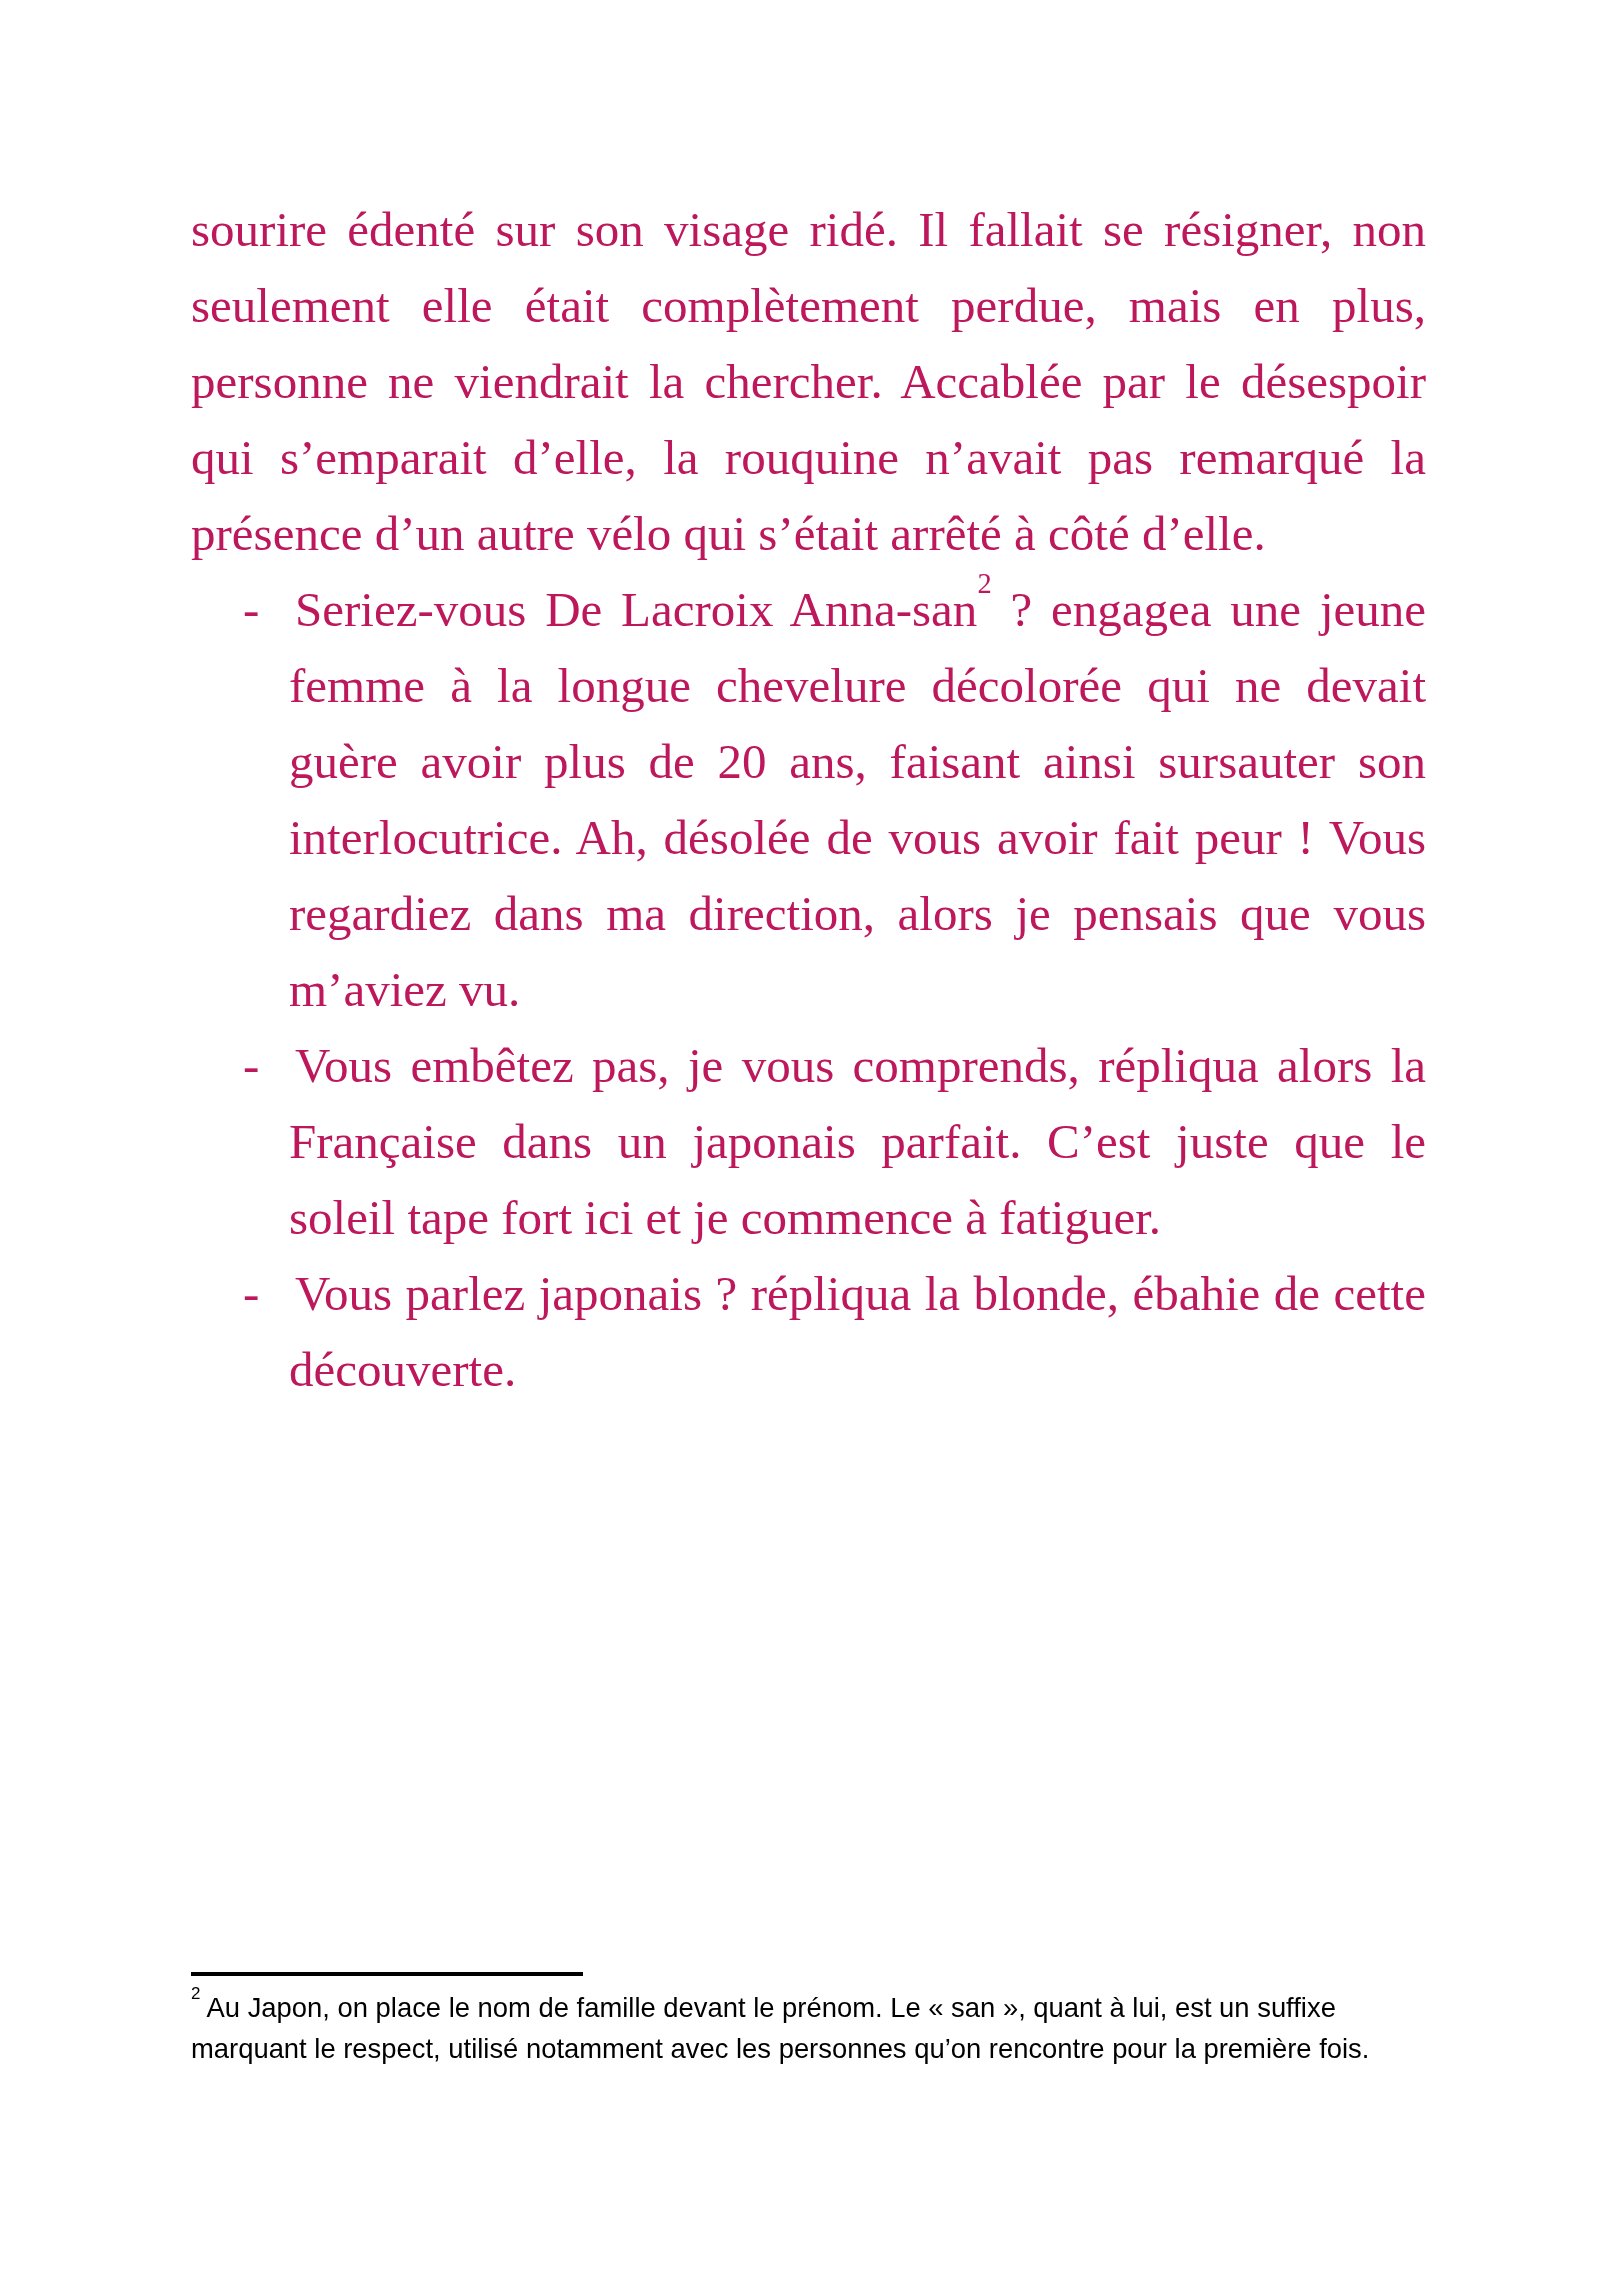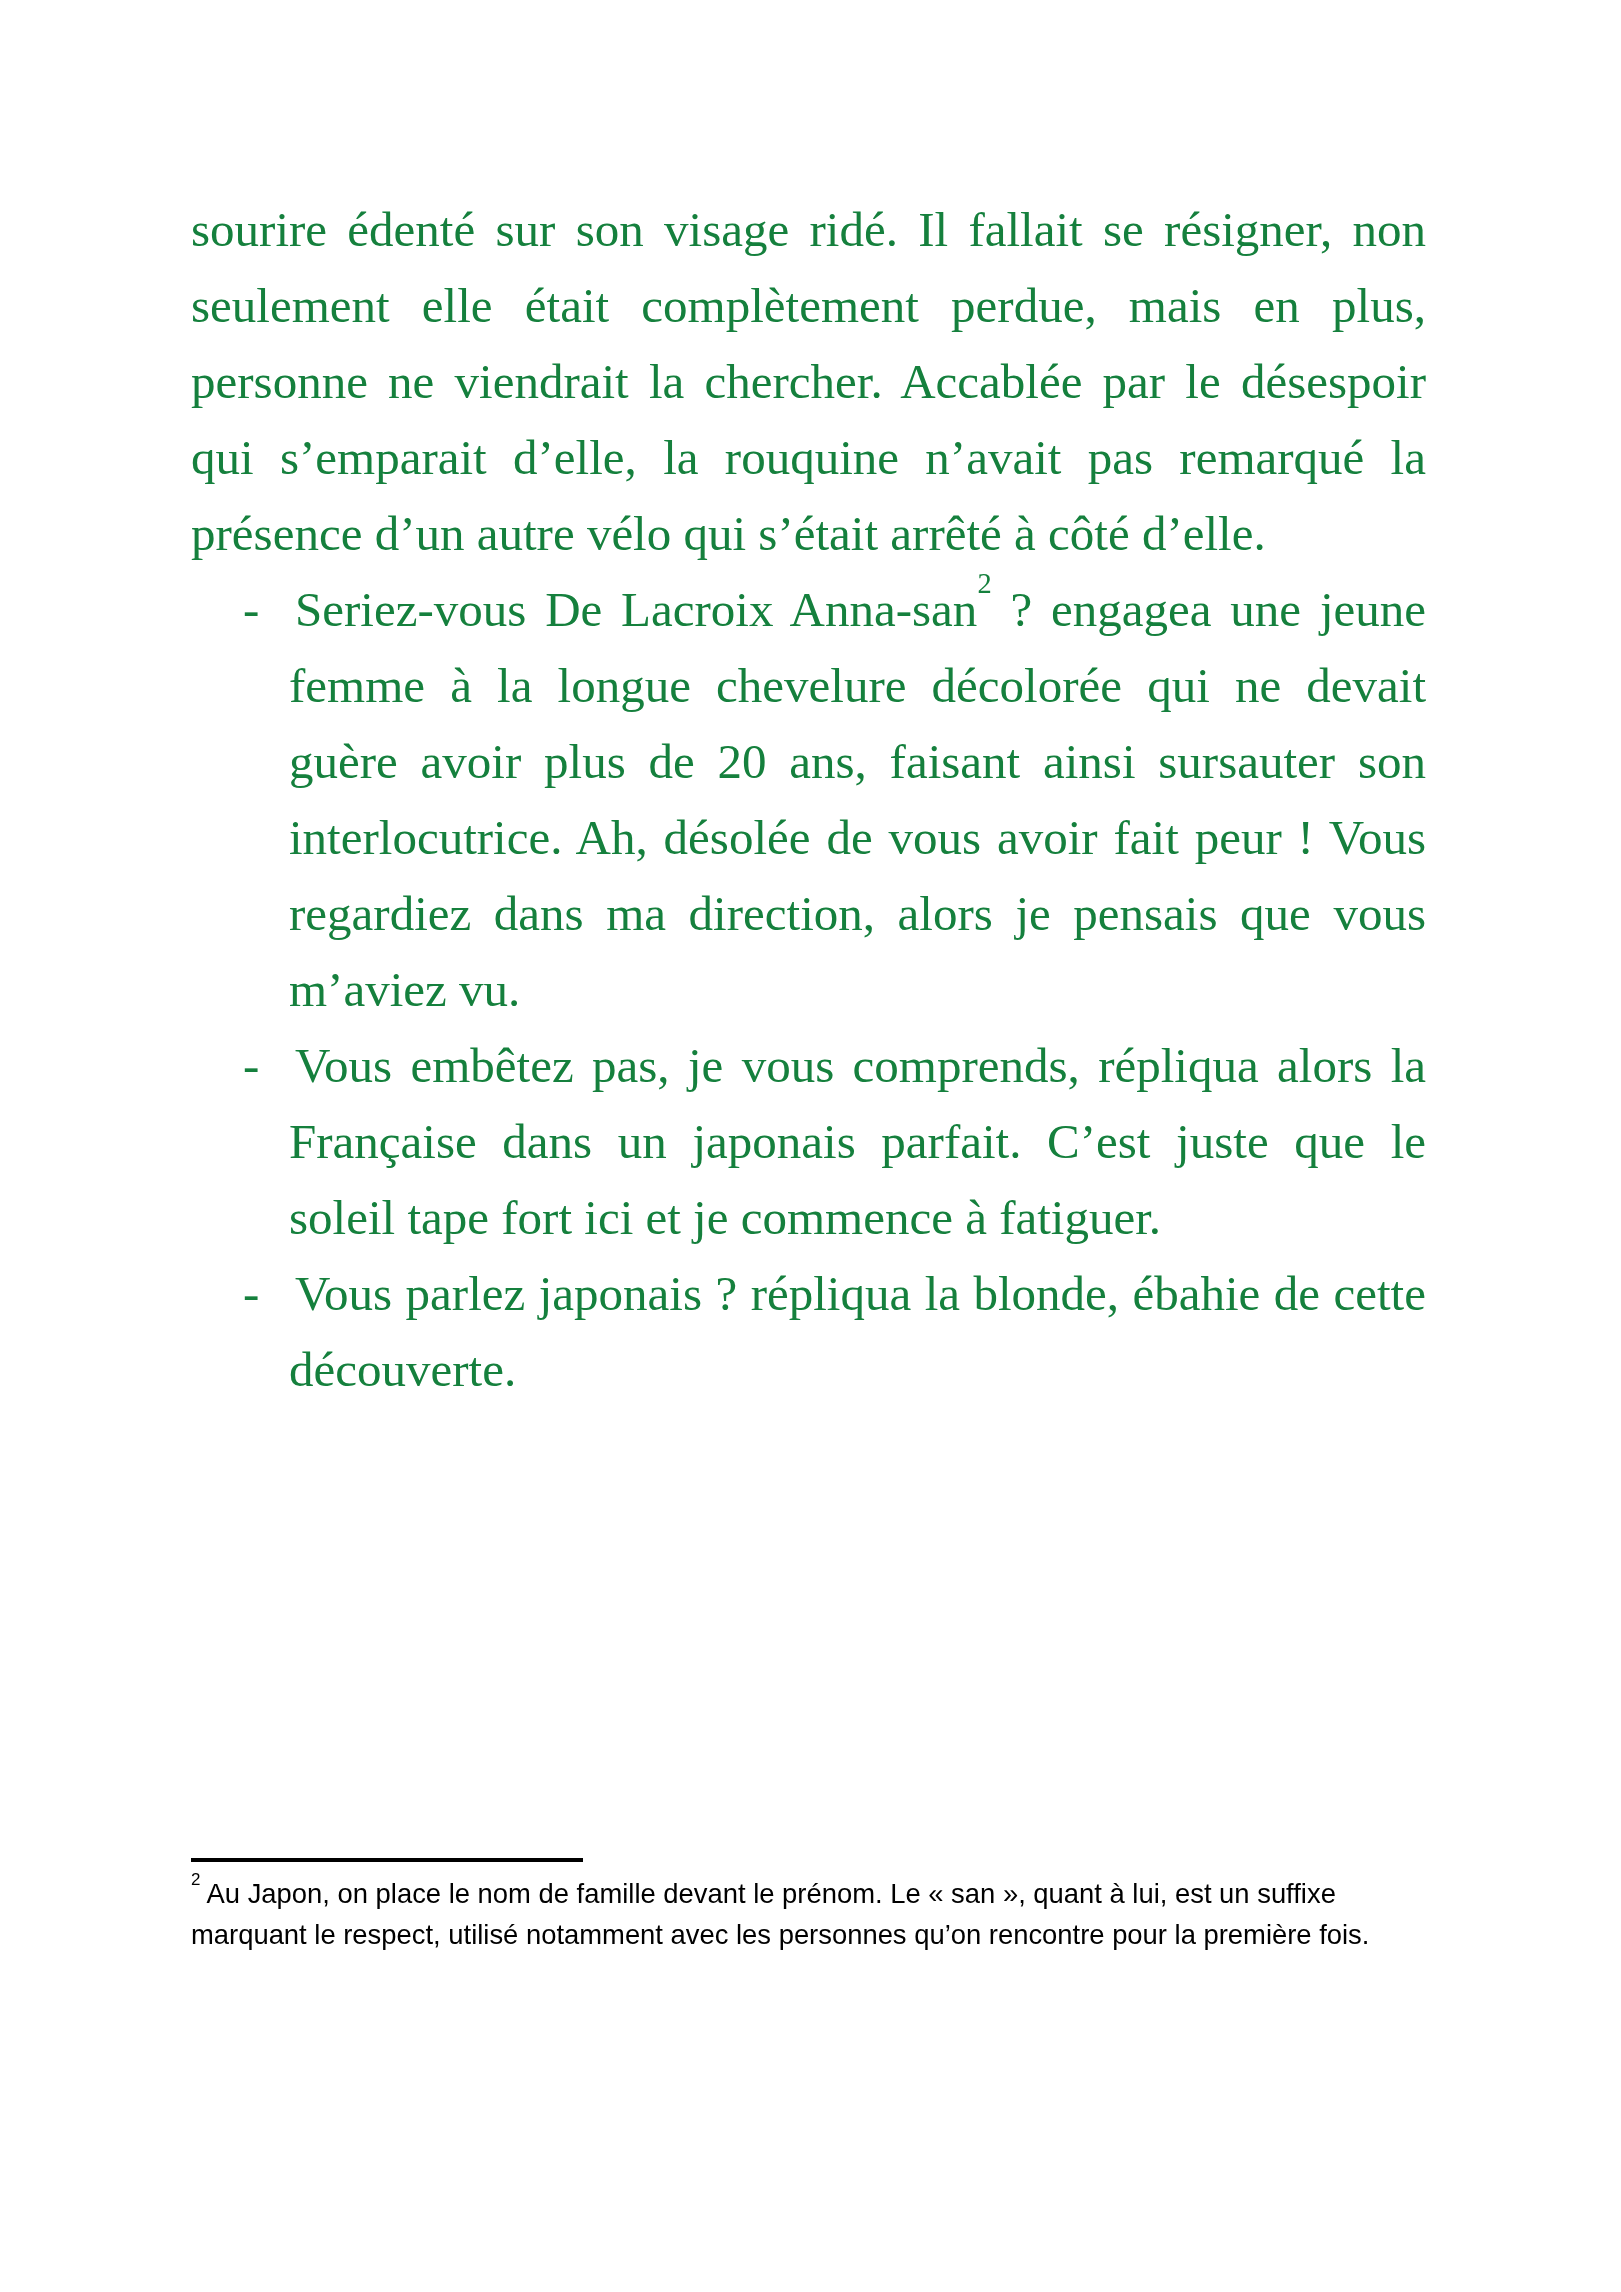--- a/index.html
+++ b/index.html
@@ -15,21 +15,21 @@
     color: #000000;
     overflow: hidden;
   }
   .body-text {
     position: absolute;
     left: 191px; top: 192px;
     width: 1235px;
     font-size: 49px;
     line-height: 76px;
     text-align: justify;
-    color: #15803d;
+    color: #be185d;
   }
   .para { margin: 0; }
   .para.indent { text-indent: 45px; }
   .bullet {
     margin: 0;
     padding-left: 98px;
     text-indent: -46px;
   }
   .bullet .marker {
     display: inline-block;
@@ -41,21 +41,21 @@
     -moz-text-align-last: justify;
   }
   sup.supref {
     font-size: 58%;
     line-height: 0;
     position: relative;
     top: -0.55em;
   }
   .footnote-area {
     position: absolute;
-    left: 191px; top: 1858px;
+    left: 191px; top: 1972px;
     width: 1238px;
     font-family: "Liberation Sans", "DejaVu Sans", sans-serif;
     color: #000000;
   }
   .footnote-rule {
     width: 392px; height: 3.9px;
     background: #000000;
   }
   .footnote-text {
     margin: 10.8px 0 0 0;

